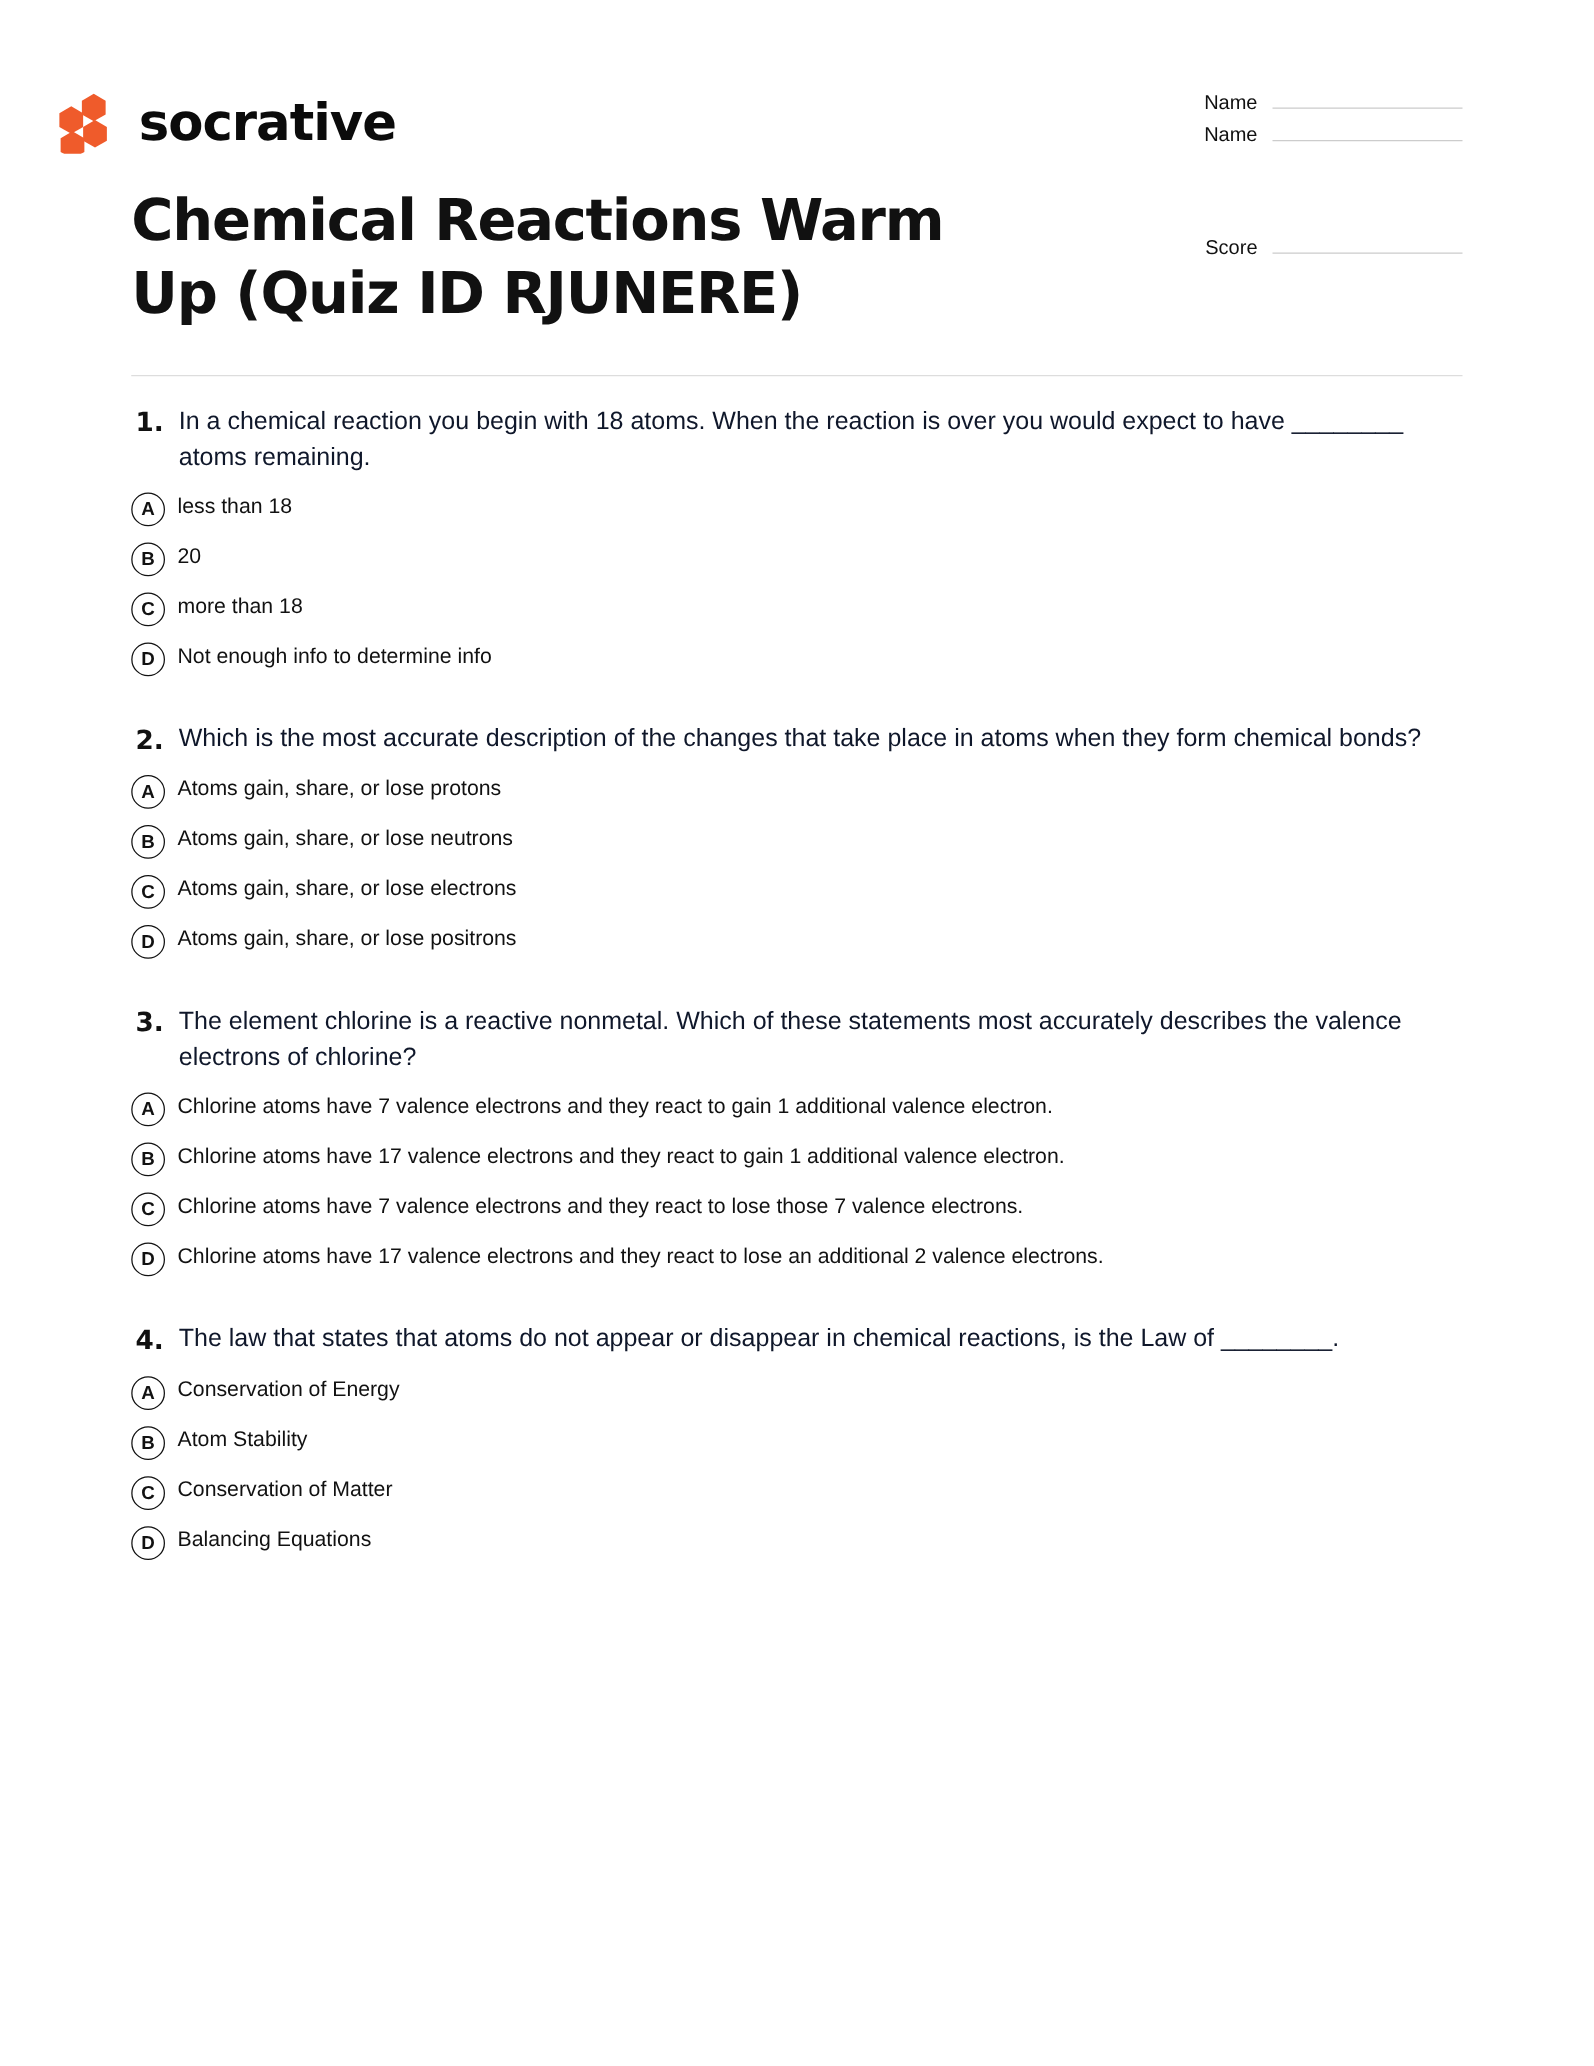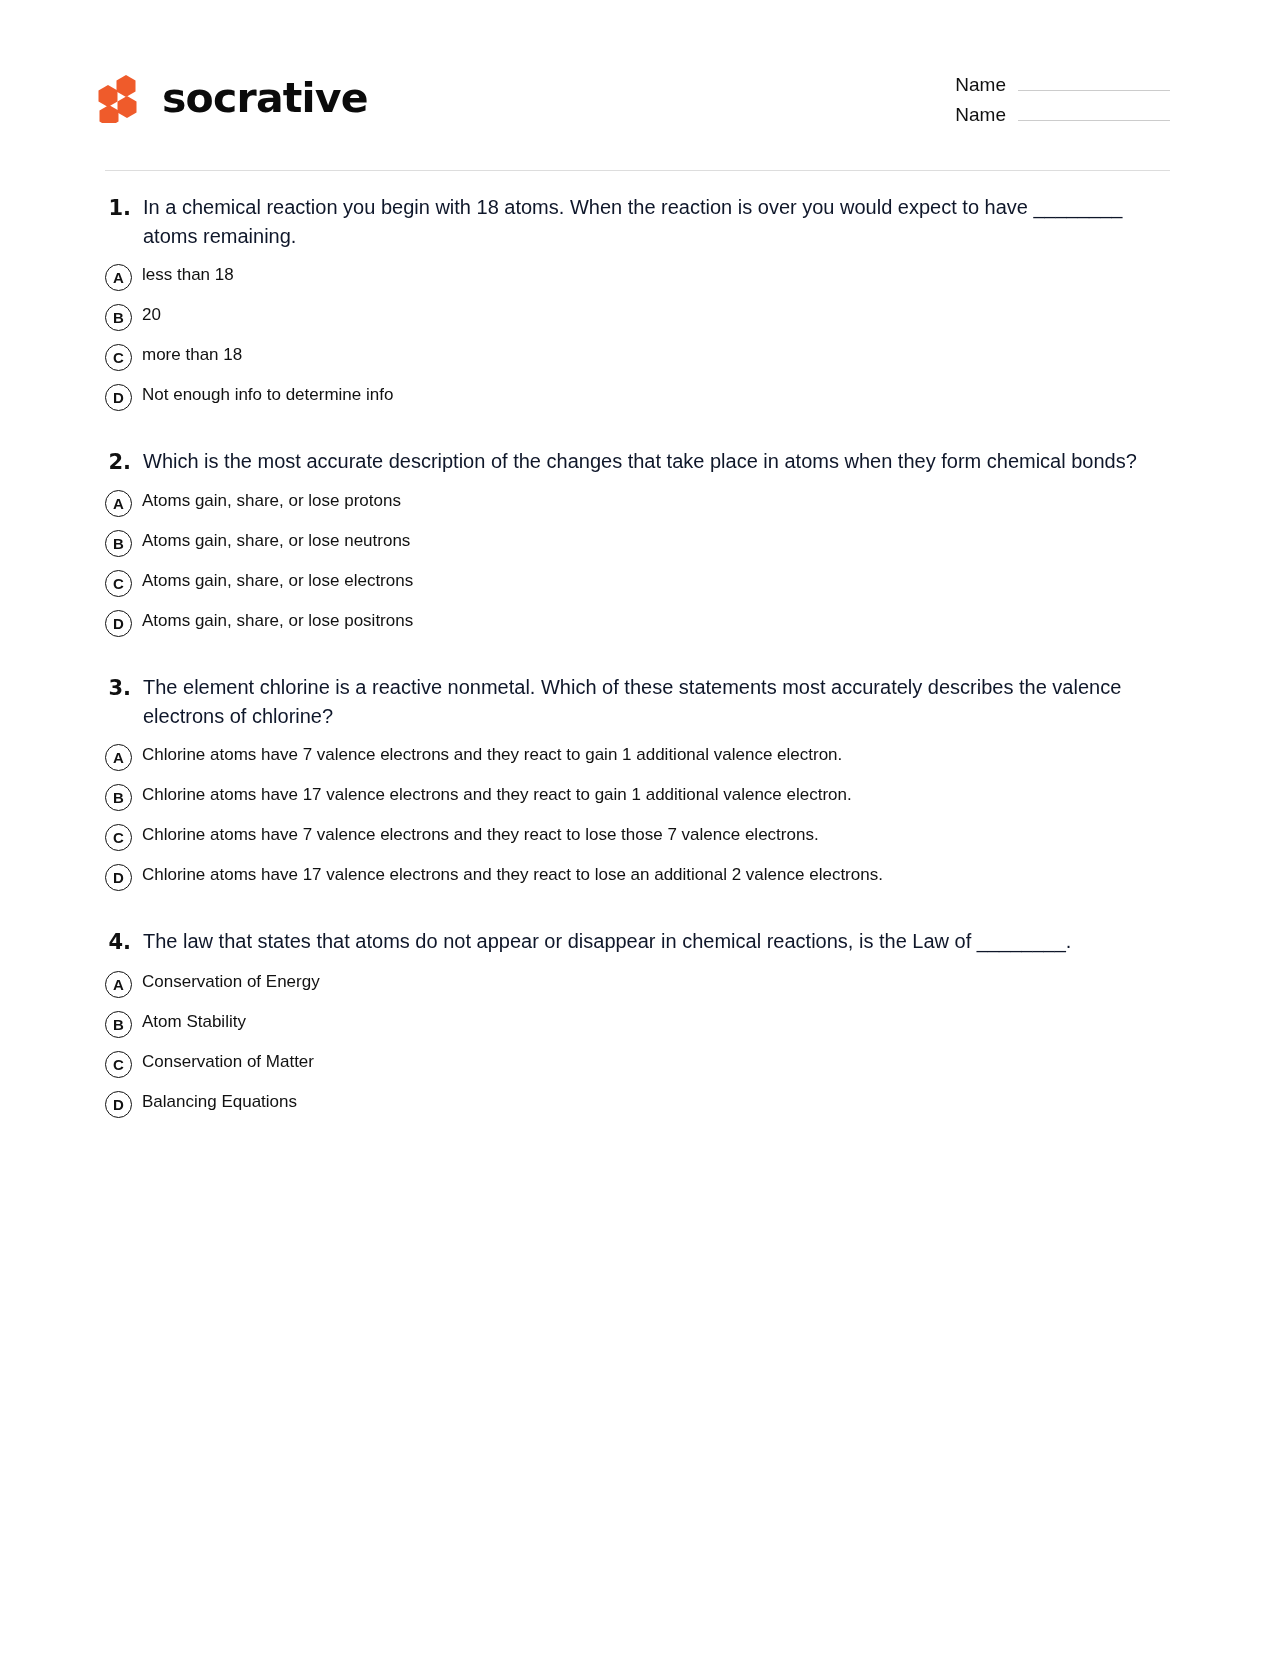--- a/index.html
+++ b/index.html
@@ -20,23 +20,23 @@
   .page {
     width: 1275px;
     height: 1653px;
     padding: 0;
     position: relative;
   }
 
   
   .header {
     display: flex;
-    align-items: center;
+    align-items: flex-end;
     justify-content: space-between;
-    padding: 62px 105px 0 96px;
+    padding: 62px 105px 0 45px;
   }
 
   .brand {
     display: flex;
     align-items: center;
     gap: 16px;
     height: 56px;
   }
   .logo-mark {
     width: 50px;
@@ -58,21 +58,21 @@
     padding-top: 12px;
   }
   .meta-row {
     display: flex;
     align-items: baseline;
     justify-content: flex-end;
     gap: 12px;
     margin-bottom: 8px;
   }
   .meta-label {
-    font-size: 19px;
+    font-size: 16px;
     color: #111111;
     white-space: nowrap;
     font-family: "Liberation Sans", sans-serif;
   }
   .meta-line {
     width: 152px;
     border-bottom: 1.5px solid #cccccc;
     height: 1px;
     display: block;
   }
@@ -194,20 +194,29 @@
         <span class="meta-label">Name</span>
         <span class="meta-line"></span>
       </div>
       <div class="meta-row">
         <span class="meta-label">Name</span>
         <span class="meta-line"></span>
       </div>
     </div>
   </div>
 
+  <div class="title-zone">
+    <h1 class="quiz-title">Chemical Reactions Warm Up (Quiz ID RJUNERE)</h1>
+    <div class="score-block">
+      <div class="meta-row">
+        <span class="meta-label">Score</span>
+        <span class="meta-line"></span>
+      </div>
+    </div>
+  </div>
 
   <div class="rule"></div>
 
   <div class="questions">
 
     <div class="question">
       <div class="q-head">
         <span class="q-num">1.</span>
         <span class="q-text">In a chemical reaction you begin with 18 atoms. When the reaction is over you would expect to have ________ atoms remaining.</span>
       </div>

